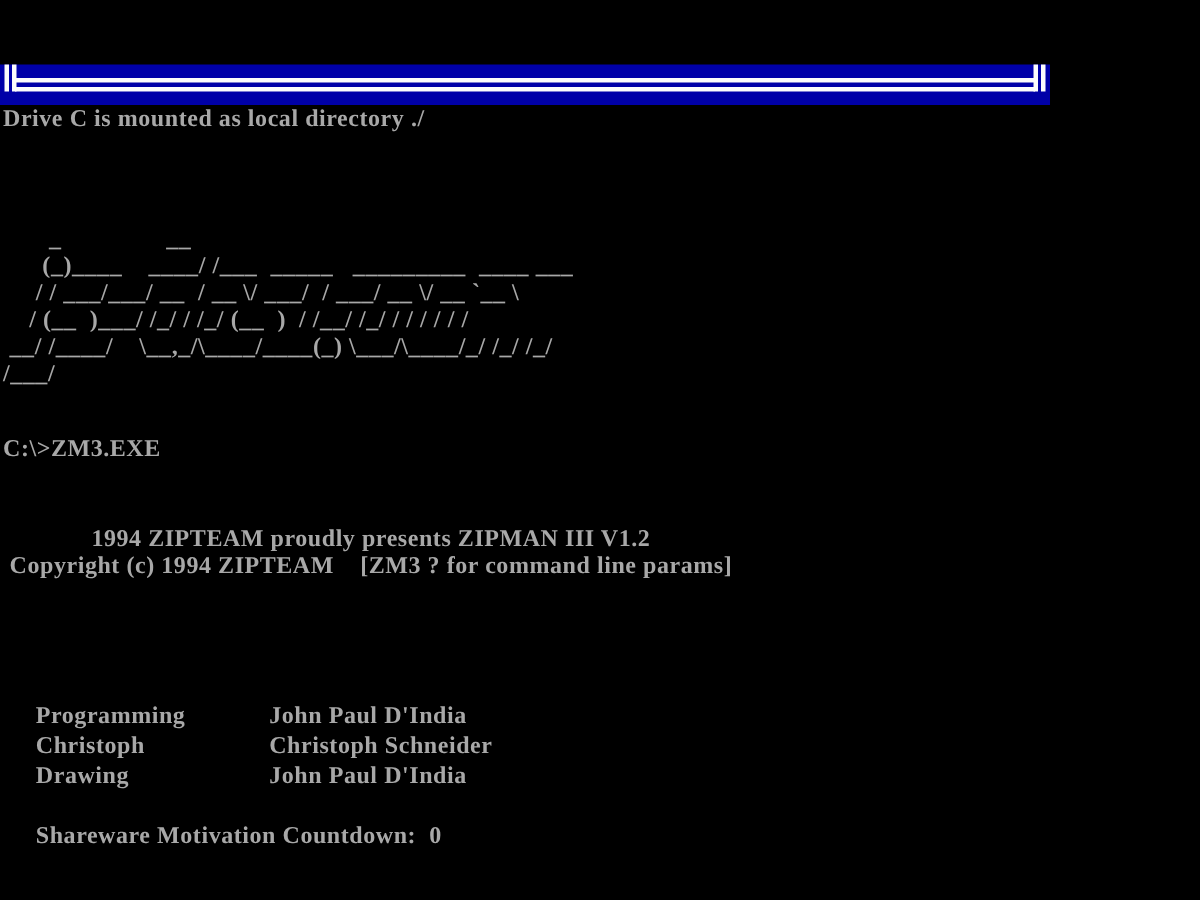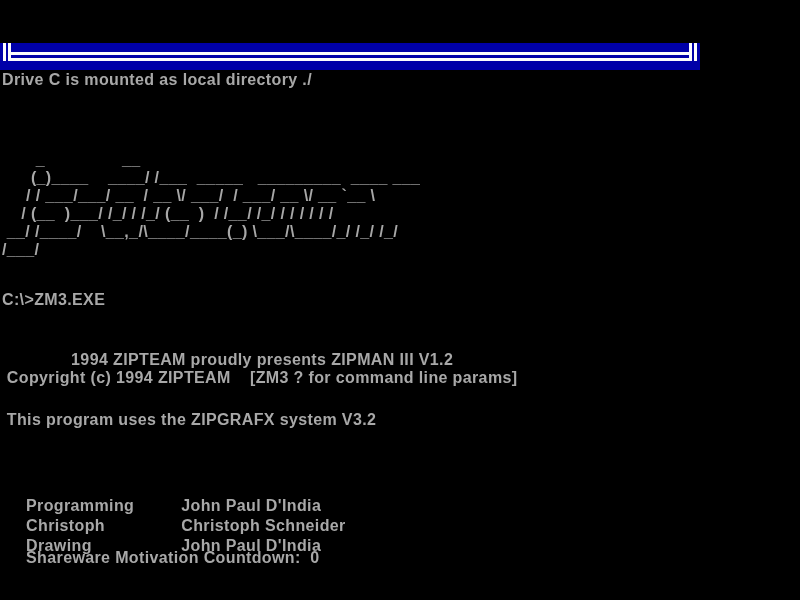--- a/index.html
+++ b/index.html
@@ -1,21 +1,21 @@
 <!DOCTYPE html>
 <html style="--bg: #000000; --fg: #A8A8A8; --blue: #0000A8; --white: #FCFCFC;"><head>
 <meta charset="utf-8">
 <style>
   html,body{margin:0;padding:0;background:#000;}
   .screen{
     position:relative;
     width:800px;height:600px;
     background:var(--bg,#000);
     overflow:hidden;
-    font-family:Liberation Sans, sans-serif;
+    font-family:Liberation Serif, serif;
     font-size:16px;
     font-weight:bold;
     letter-spacing:0.37px;
     color:var(--fg,#A8A8A8);
   }
   .line,pre.block{
     position:absolute;
     left:2px;
     margin:0;
     white-space:pre;
@@ -51,21 +51,21 @@
   .row-website   {top:111px;}
   .logo          {top:151px;}
   .row-prompt    {top:291px;}
   .banner        {top:351px;text-align:center;}
   .row-zipgrafx  {top:411px;}
   .credit-0      {top:451px;}
   .credit-1      {top:471px;}
   .credit-2      {top:491px;}
   .row-countdown {top:531px;}
   .credit-row span{display:inline-block;white-space:pre;}
-  .credit-role{width:160px;margin-top:28px;}
+  .credit-role{width:160px;}
 </style>
 </head>
 <body>
 
 <div class="screen">
 
   <div class="dialog-bottom">
     <div class="stripe s1"></div>
     <div class="stripe s2"></div>
     <div class="vert vl1"></div>
@@ -82,21 +82,20 @@
      / / ___/___/ __  / __ \/ ___/  / ___/ __ \/ __ `__ \
     / (__  )___/ /_/ / /_/ (__  )  / /__/ /_/ / / / / / /
  __/ /____/    \__,_/\____/____(_) \___/\____/_/ /_/ /_/
 /___/</pre>
 
   <div class="line row-prompt">C:\&gt;ZM3.EXE</div>
 
   <pre class="block banner"> 1994 ZIPTEAM proudly presents ZIPMAN III V1.2
  Copyright (c) 1994 ZIPTEAM    [ZM3 ? for command line params]</pre>
 
-  <div class="line row-zipgrafx"> This program uses the ZIPGRAFX system V3.2</div>
 
   <div class="line credit-row credit-0">
     <span class="credit-role"> Programming</span><span>John Paul D'India</span>
   </div>
   <div class="line credit-row credit-1">
     <span class="credit-role"> Christoph</span><span>Christoph Schneider</span>
   </div>
   <div class="line credit-row credit-2">
     <span class="credit-role"> Drawing</span><span>John Paul D'India</span>
   </div>

